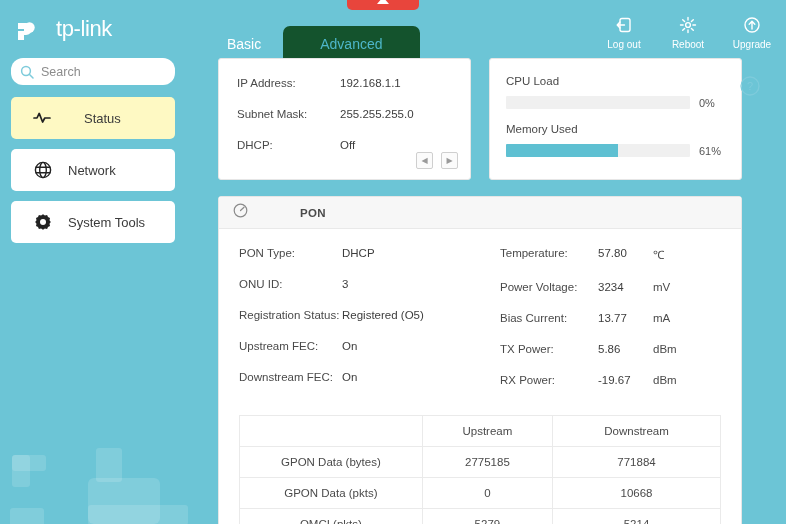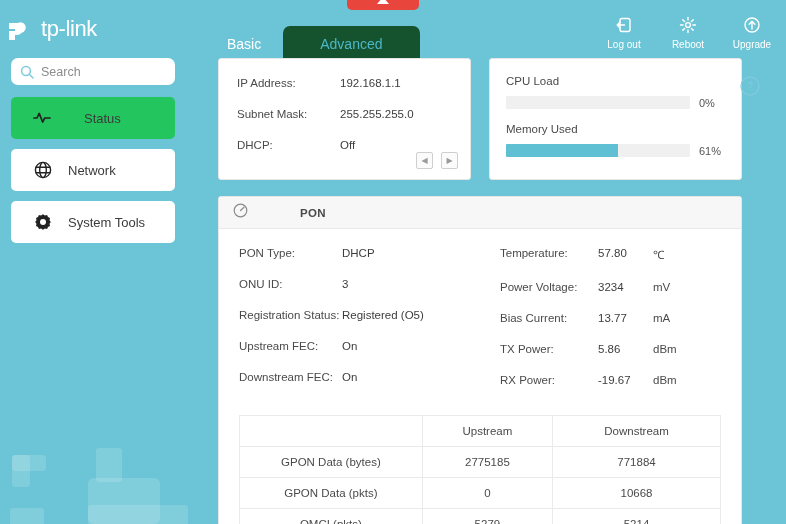--- a/index.html
+++ b/index.html
@@ -33,21 +33,21 @@
     position: absolute; left: 50%; top: 7px; transform: translateX(-50%);
     width: 0; height: 0;
     border-left: 6px solid transparent;
     border-right: 6px solid transparent;
     border-bottom: 7px solid #ffffff;
   }
 
   
   .header { position: absolute; left: 0; top: 0; width: 786px; height: 62px; }
 
-  .logo { position: absolute; left: 4px; top: 14px; display: flex; align-items: center; gap: 7px; }
+  .logo { position: absolute; left: 13px; top: 14px; display: flex; align-items: center; gap: 13px; }
   .logo-mark { width: 30px; height: 30px; position: relative; }
   .logo-text { color: #fff; font-size: 22px; letter-spacing: -0.4px; }
 
   .tabs { position: absolute; left: 205px; top: 26px; display: flex; align-items: flex-end; height: 36px; }
   .tab {
     font-size: 14px; color: #ffffff;
     padding: 0 22px; height: 36px; line-height: 36px;
     cursor: pointer; white-space: nowrap;
   }
   .tab.active {
@@ -58,36 +58,36 @@
 
   .hdr-actions { position: absolute; right: 10px; top: 16px; display: flex; gap: 16px; }
   .hdr-btn { width: 48px; text-align: center; cursor: pointer; }
   .hdr-btn .gl { display: block; height: 20px; }
   .hdr-btn .lbl { display: block; color: #ffffff; font-size: 10px; margin-top: 3px; }
 
   
   .sidebar { position: absolute; left: 0; top: 58px; width: 186px; height: 466px; padding: 0 11px; }
   .search-box {
     position: relative; height: 27px; background: #fff;
-    border-radius: 7px; margin-bottom: 12px; display: flex; align-items: center;
+    border-radius: 12px; margin-bottom: 12px; display: flex; align-items: center;
   }
   .search-box .si { margin-left: 9px; margin-right: 7px; display: flex; }
   .search-input {
     border: 0; outline: none; font-size: 12.5px; color: #555;
     font-family: "Liberation Sans", sans-serif;
     background: transparent; width: 120px;
   }
   .search-input::placeholder { color: #8c8c8c; }
 
   .nav-item {
     height: 42px; background: #fff; border-radius: 5px;
     margin-bottom: 10px; display: flex; align-items: center;
     padding-left: 22px; gap: 16px; cursor: pointer;
   }
-  .nav-item.active { background: #22c55e; gap: 32px; }
+  .nav-item.active { background: #fef9c3; gap: 32px; }
   .nav-label { font-size: 13px; color: #3b3b3b; }
   .nav-ic { width: 19px; height: 19px; display: flex; align-items: center; justify-content: center; }
 
   
   .content { position: absolute; left: 186px; top: 58px; width: 600px; height: 466px; overflow: hidden; }
 
   .card { background: #fff; border-radius: 3px; border: 1px solid #e6e6e6; }
 
   .row-top { position: absolute; left: 32px; top: 0; width: 524px; display: flex; gap: 18px; }
   .card-info { width: 253px; height: 122px; position: relative; }

